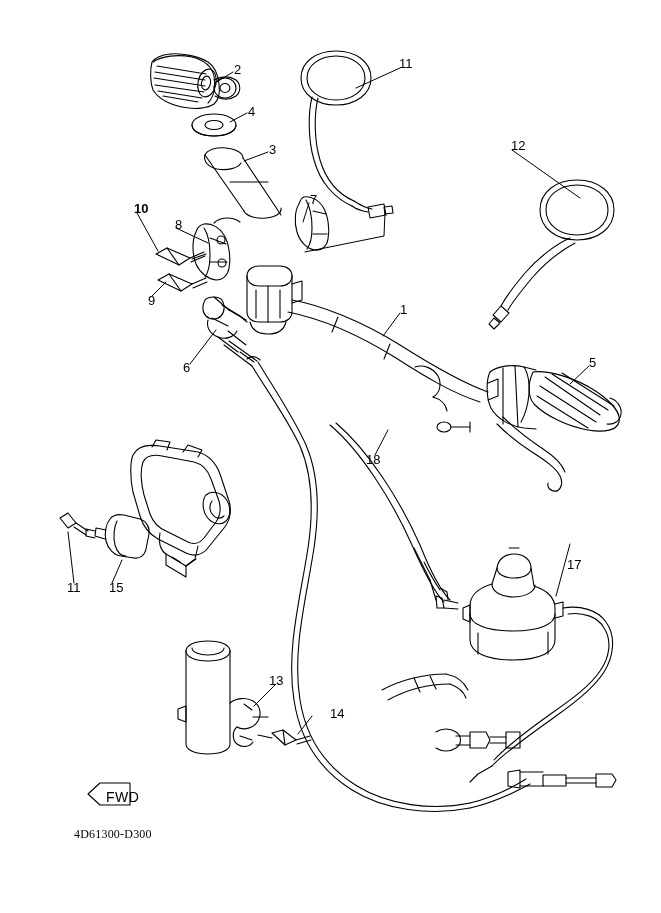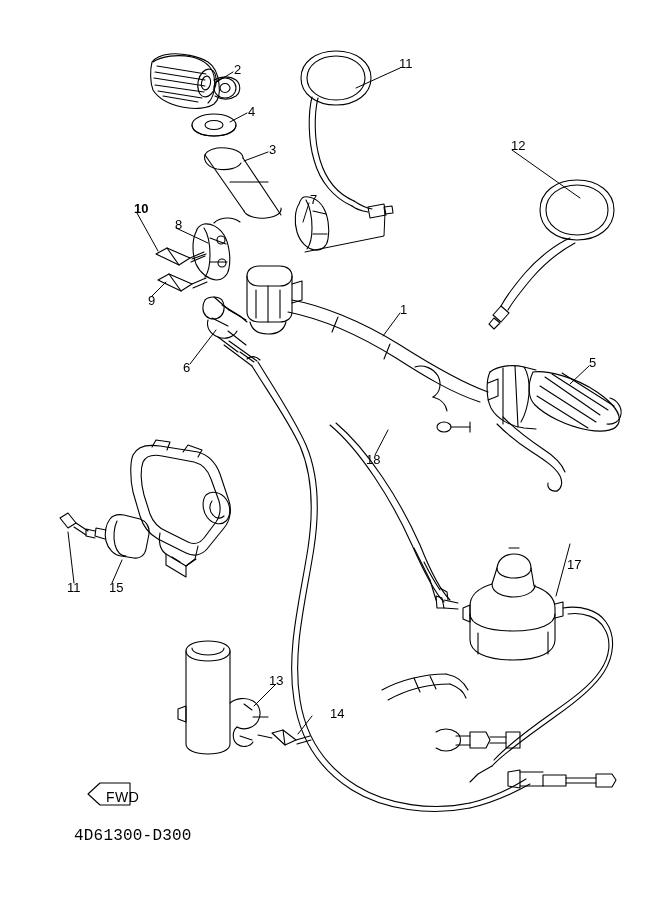--- a/index.html
+++ b/index.html
@@ -26,22 +26,22 @@
   }
   .callout {
     position: absolute;
     font-family: "Liberation Sans", sans-serif;
     font-size: 13px;
     color: #000000;
     white-space: nowrap;
   }
   .partcode {
     position: absolute;
-    font-family: Liberation Mono, monospace;
-    font-size: 16px;
+    font-family: Liberation Serif, serif;
+    font-size: 12px;
     color: #000000;
     letter-spacing: 0.2px;
     text-align: center;
   }
   .fwd-label {
     position: absolute;
     font-family: "Liberation Sans", sans-serif;
     font-size: 14px;
     color: #000000;
     letter-spacing: 0.5px;

